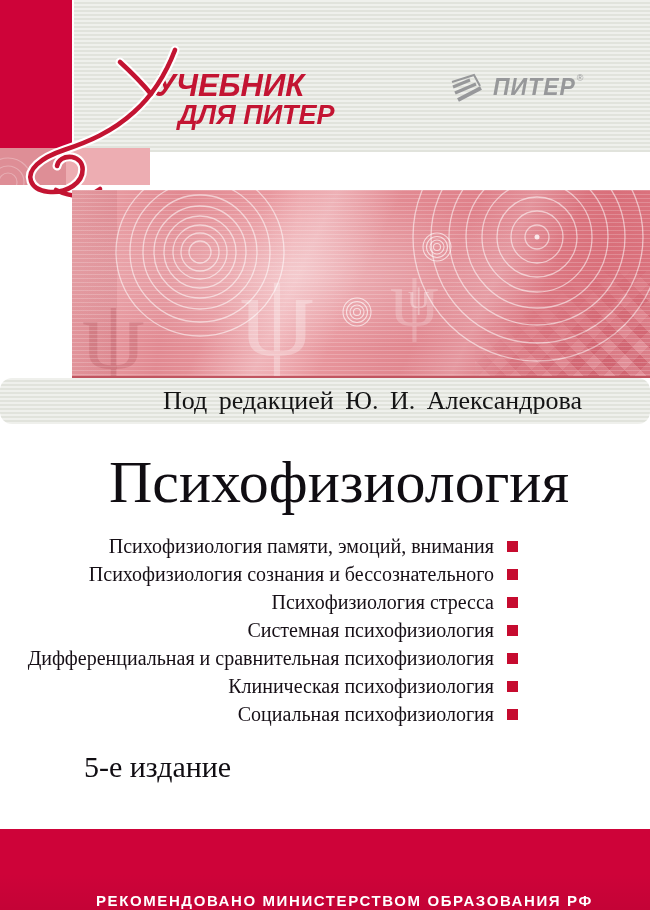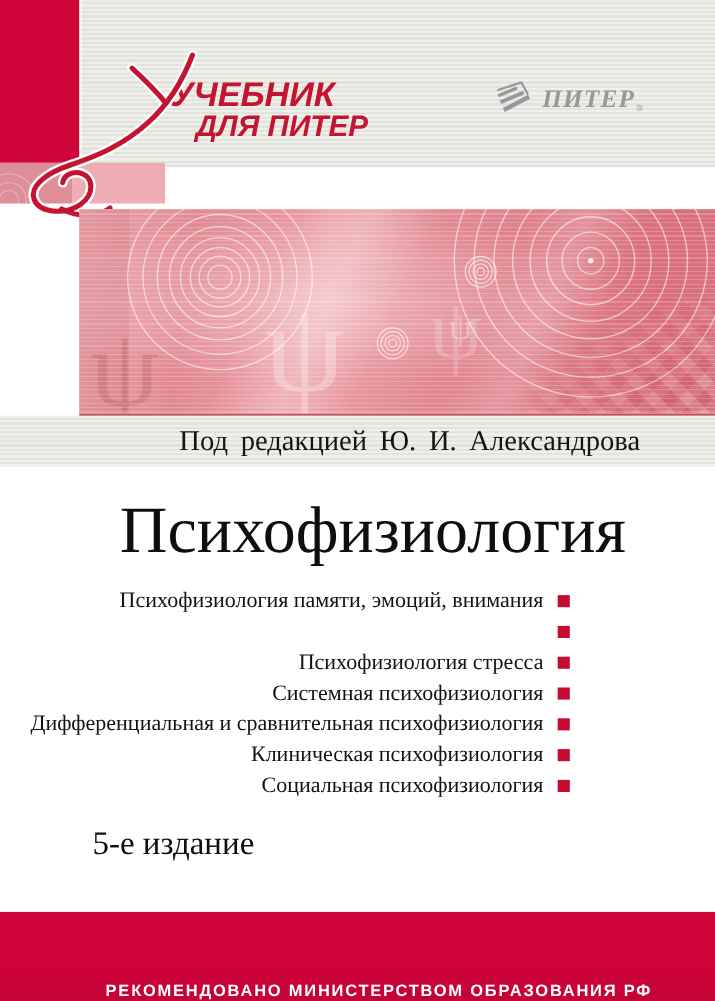--- a/index.html
+++ b/index.html
@@ -20,22 +20,22 @@
   .pink-a{position:absolute;left:0;top:148px;width:66px;height:37px;background:#de8e96;overflow:hidden;}
   .pink-b{position:absolute;left:66px;top:148px;width:84px;height:37px;background:#edadb2;}
 
   
   .ribbon-word{position:absolute;font-family:"Liberation Sans",sans-serif;
                font-style:italic;font-weight:bold;color:var(--ribbon_red);white-space:nowrap;}
   .ribbon-word1{left:155px;top:68px;font-size:31px;}
   .ribbon-word2{left:178px;top:100px;font-size:27px;}
 
   
-  .publisher{position:absolute;left:450px;top:72px;display:flex;align-items:flex-end;
-             font-family:Liberation Serif, serif;color:var(--logo_gray);}
+  .publisher{position:absolute;left:450px;top:72px;display:flex;align-items:flex-start;
+             font-family:Liberation Sans, sans-serif;color:var(--logo_gray);}
   .publisher svg{margin-right:5px;margin-top:1px;}
   .publisher-name{font-size:23px;font-weight:bold;font-style:italic;letter-spacing:1px;margin-top:2px;}
   .reg{font-size:9px;margin-top:1px;margin-left:1px;}
 
   
   .band{position:absolute;left:72px;top:190px;width:578px;height:188px;overflow:hidden;
         background:
           linear-gradient(90deg, rgba(150,40,55,.10) 0 45px, rgba(150,40,55,0) 45px),
           linear-gradient(115deg, rgba(255,255,255,0) 30%, rgba(255,255,255,.25) 40%,
                           rgba(255,255,255,0) 50%, rgba(255,255,255,0) 62%,
@@ -51,21 +51,21 @@
   .checker{position:absolute;right:0;bottom:0;width:175px;height:105px;
         background:
           repeating-linear-gradient(45deg, rgba(255,255,255,.12) 0 11px, rgba(160,40,60,.10) 11px 22px),
           repeating-linear-gradient(-45deg, rgba(255,255,255,.09) 0 11px, rgba(160,40,60,.07) 11px 22px);
         -webkit-mask-image:linear-gradient(to top left,#000 15%,transparent 70%);
         mask-image:linear-gradient(to top left,#000 15%,transparent 70%);}
 
   
   .editor-band{position:absolute;left:0;top:378px;width:650px;height:46px;
         display:flex;justify-content:flex-end;align-items:center;
-        padding-right:68px;box-sizing:border-box;}
+        padding-right:68px;box-sizing:border-box;border-radius:12px;}
   .editor-text{font-size:26px;color:#141414;word-spacing:5px;white-space:nowrap;}
 
   
   .title{position:absolute;left:0;top:448px;width:650px;text-align:center;
          font-size:60px;color:#100d12;transform:translateX(14px);white-space:nowrap;}
 
   
   .topics{position:absolute;left:0;top:532px;width:588px;padding-right:70px;box-sizing:border-box;}
   .topic-row{height:28px;display:flex;justify-content:flex-end;align-items:center;}
   .topic-text{font-size:20px;color:#160f16;white-space:nowrap;}
@@ -187,20 +187,21 @@
   <div class="title">Психофизиология</div>
 
   <div class="topics">
 
       <div class="topic-row">
         <span class="topic-text">Психофизиология памяти, эмоций, внимания</span>
         <span class="bullet"></span>
       </div>
 
       <div class="topic-row">
+        <span class="topic-text">Психофизиология сознания и бессознательного</span>
         <span class="bullet"></span>
       </div>
 
       <div class="topic-row">
         <span class="topic-text">Психофизиология стресса</span>
         <span class="bullet"></span>
       </div>
 
       <div class="topic-row">
         <span class="topic-text">Системная психофизиология</span>

